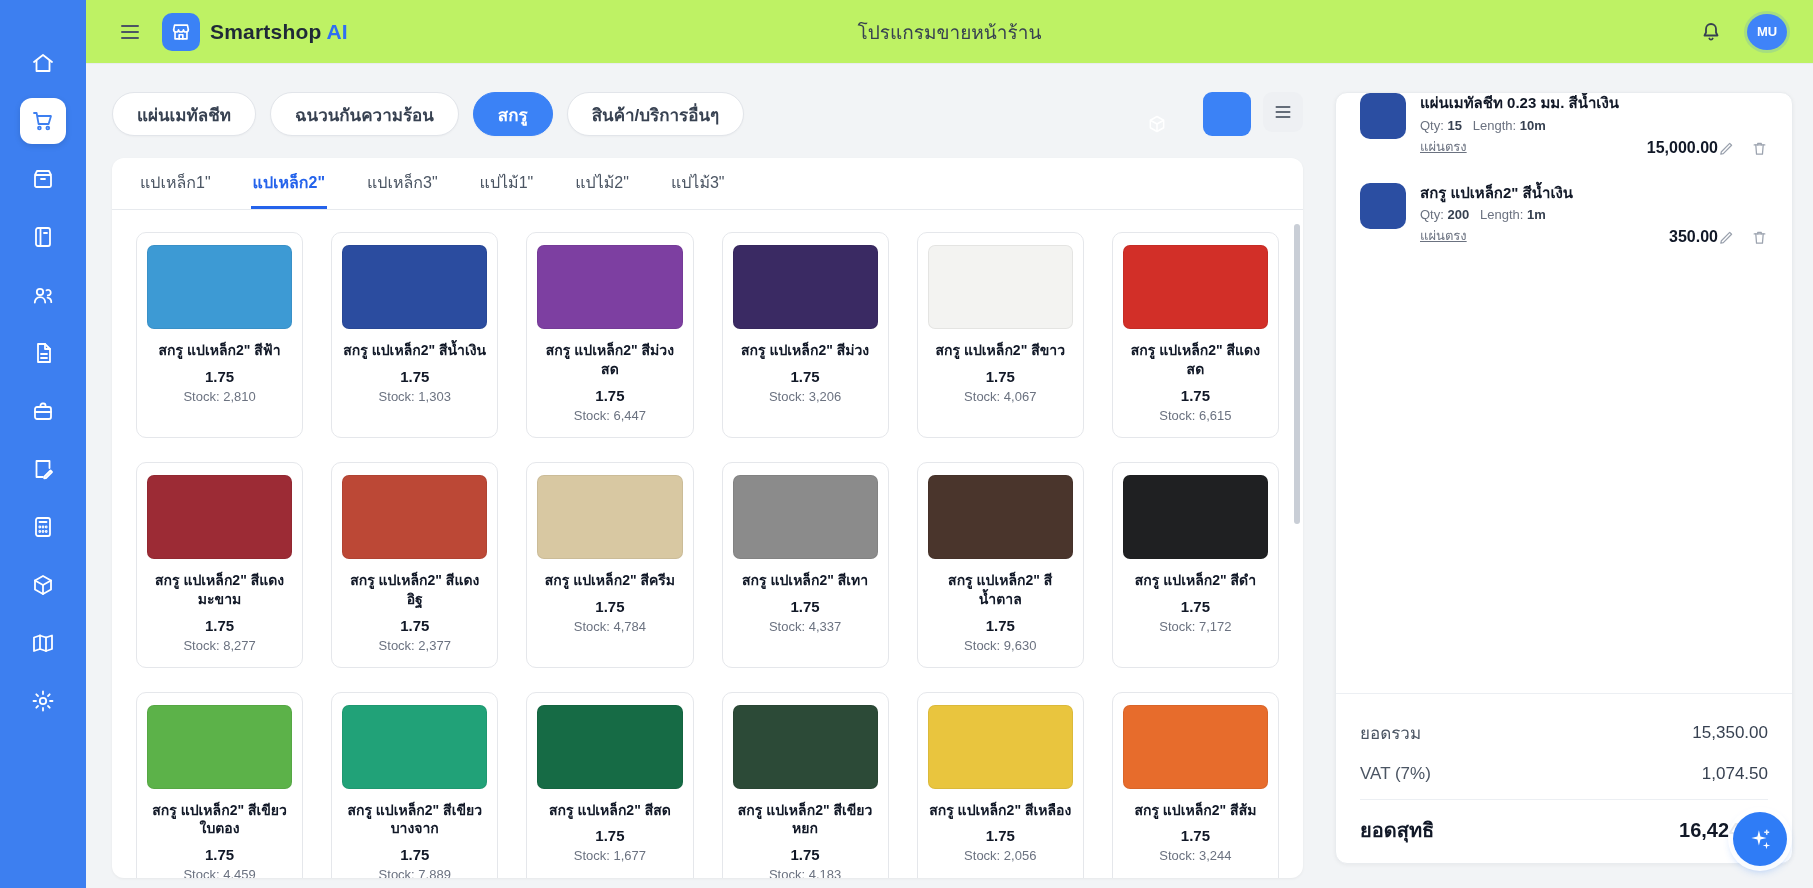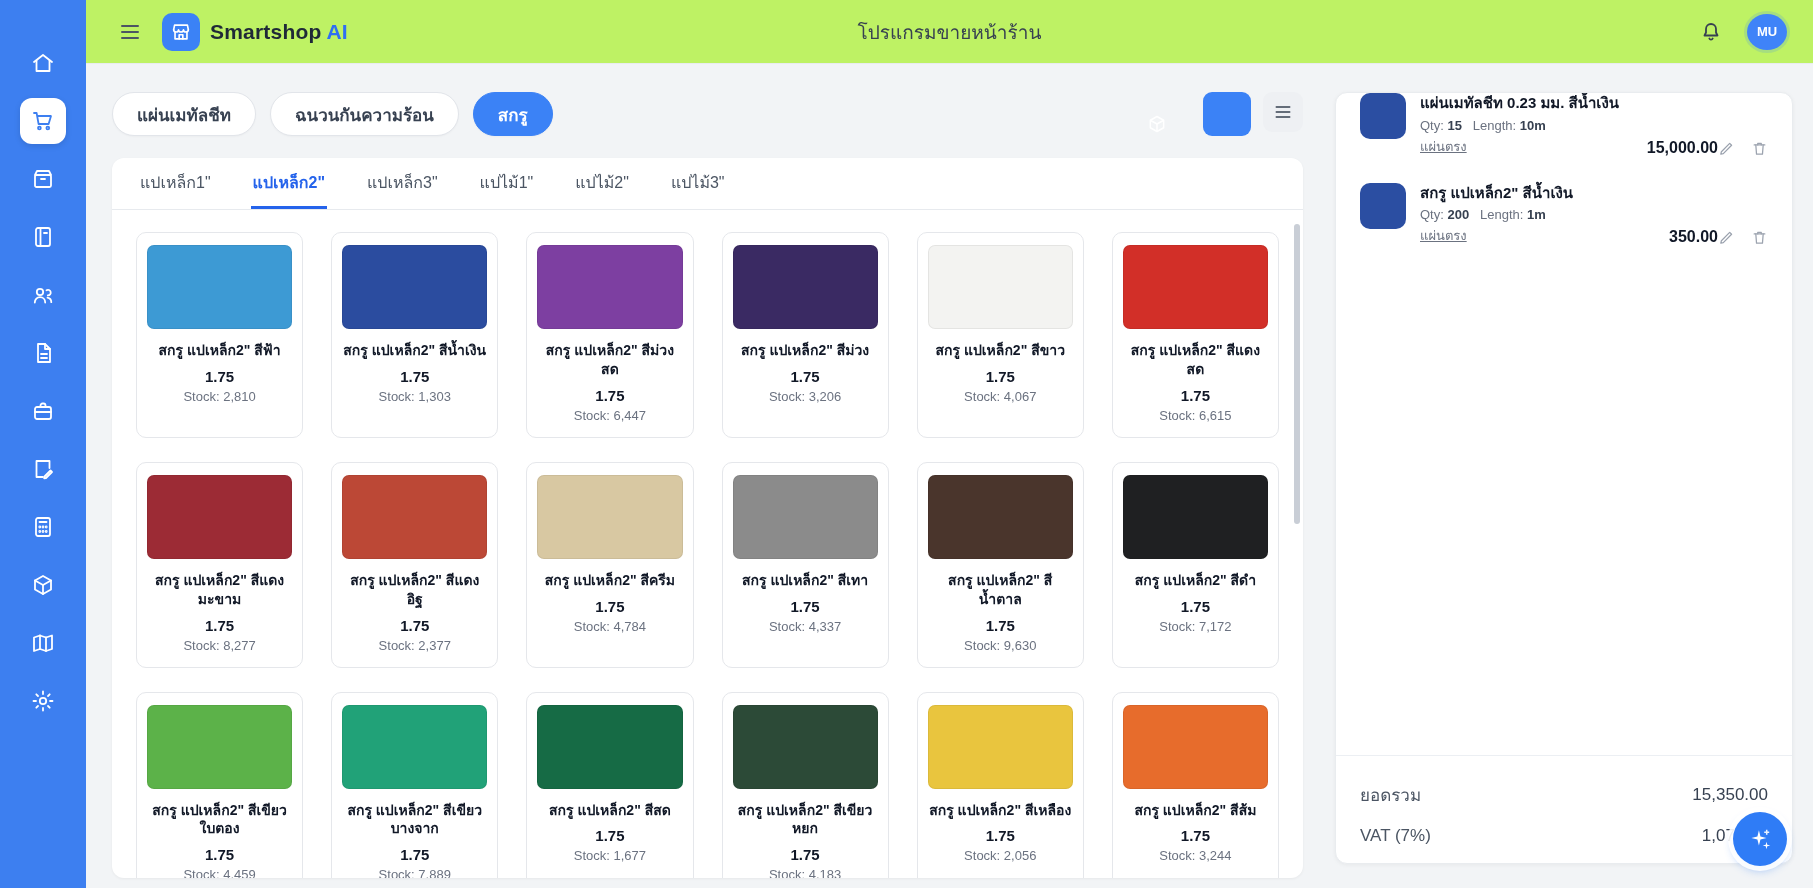--- a/index.html
+++ b/index.html
@@ -290,20 +290,21 @@
   </div>
 </header>
 
 <main class="main">
 
   <div class="chips-row">
     <div class="chips">
       <button class="chip">แผ่นเมทัลชีท</button>
       <button class="chip">ฉนวนกันความร้อน</button>
       <button class="chip active">สกรู</button>
+      <button class="chip">สินค้า/บริการอื่นๆ</button>
     </div>
     <div class="view-toggles">
       <button class="vt-btn grid">
         <span>
             <svg width="20" height="20" viewBox="0 0 24 24" fill="none" stroke="currentColor" stroke-width="1.8" stroke-linejoin="round">
               <path d="M12 3 L20 7.5 V16.5 L12 21 L4 16.5 V7.5 Z"></path>
               <path d="M4 7.5 L12 12 L20 7.5"></path>
               <path d="M12 12 V21"></path>
             </svg>
           </span>
@@ -509,20 +510,24 @@
 
     <div class="summary">
       <div class="sum-row">
         <span class="sum-label">ยอดรวม</span>
         <span class="sum-value">15,350.00</span>
       </div>
       <div class="sum-row">
         <span class="sum-label">VAT (7%)</span>
         <span class="sum-value">1,074.50</span>
       </div>
+      <div class="sum-row total">
+        <span class="sum-label">ยอดสุทธิ</span>
+        <span class="sum-value">16,424.50</span>
+      </div>
     </div>
   </aside>
 
 </main>
 
 <button class="fab">
   <span>
       <svg width="26" height="26" viewBox="0 0 24 24" fill="currentColor">
         <path d="M11 4 L12.4 9.6 L18 11 L12.4 12.4 L11 18 L9.6 12.4 L4 11 L9.6 9.6 Z"></path>
         <path d="M18 14.5 L18.7 17.3 L21.5 18 L18.7 18.7 L18 21.5 L17.3 18.7 L14.5 18 L17.3 17.3 Z"></path>

